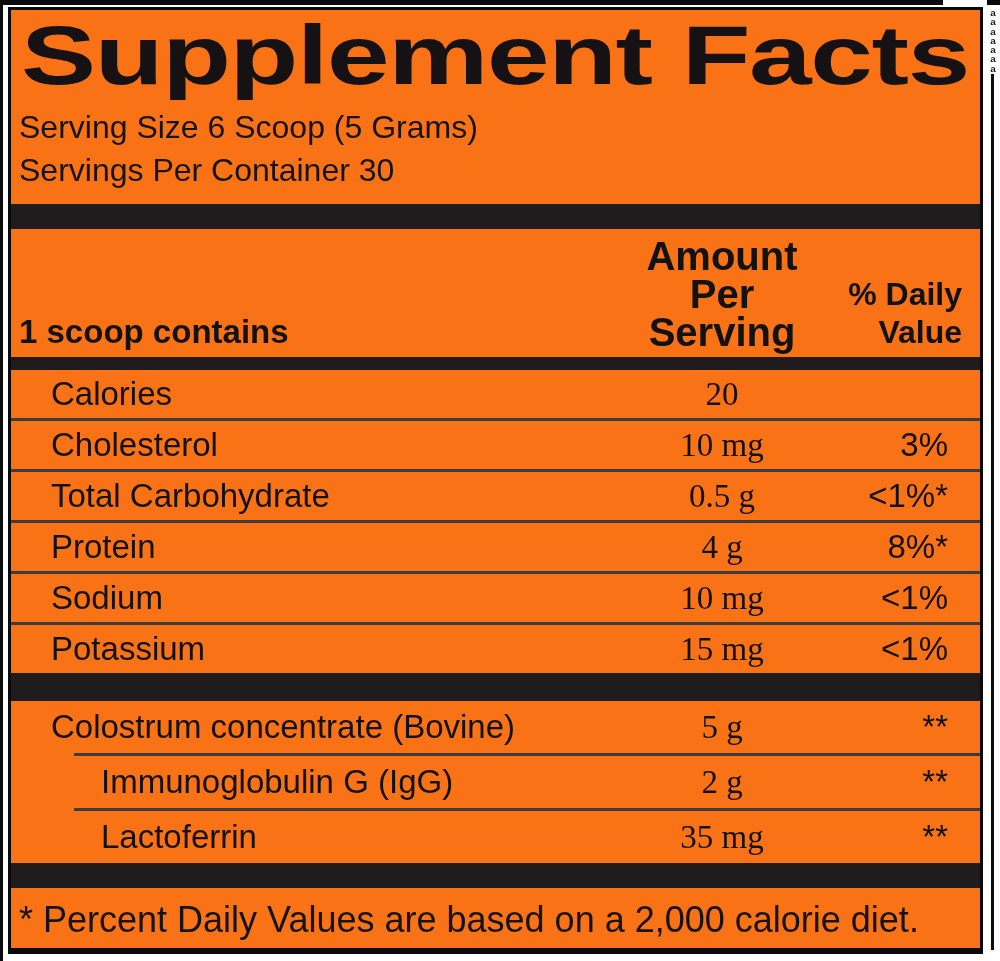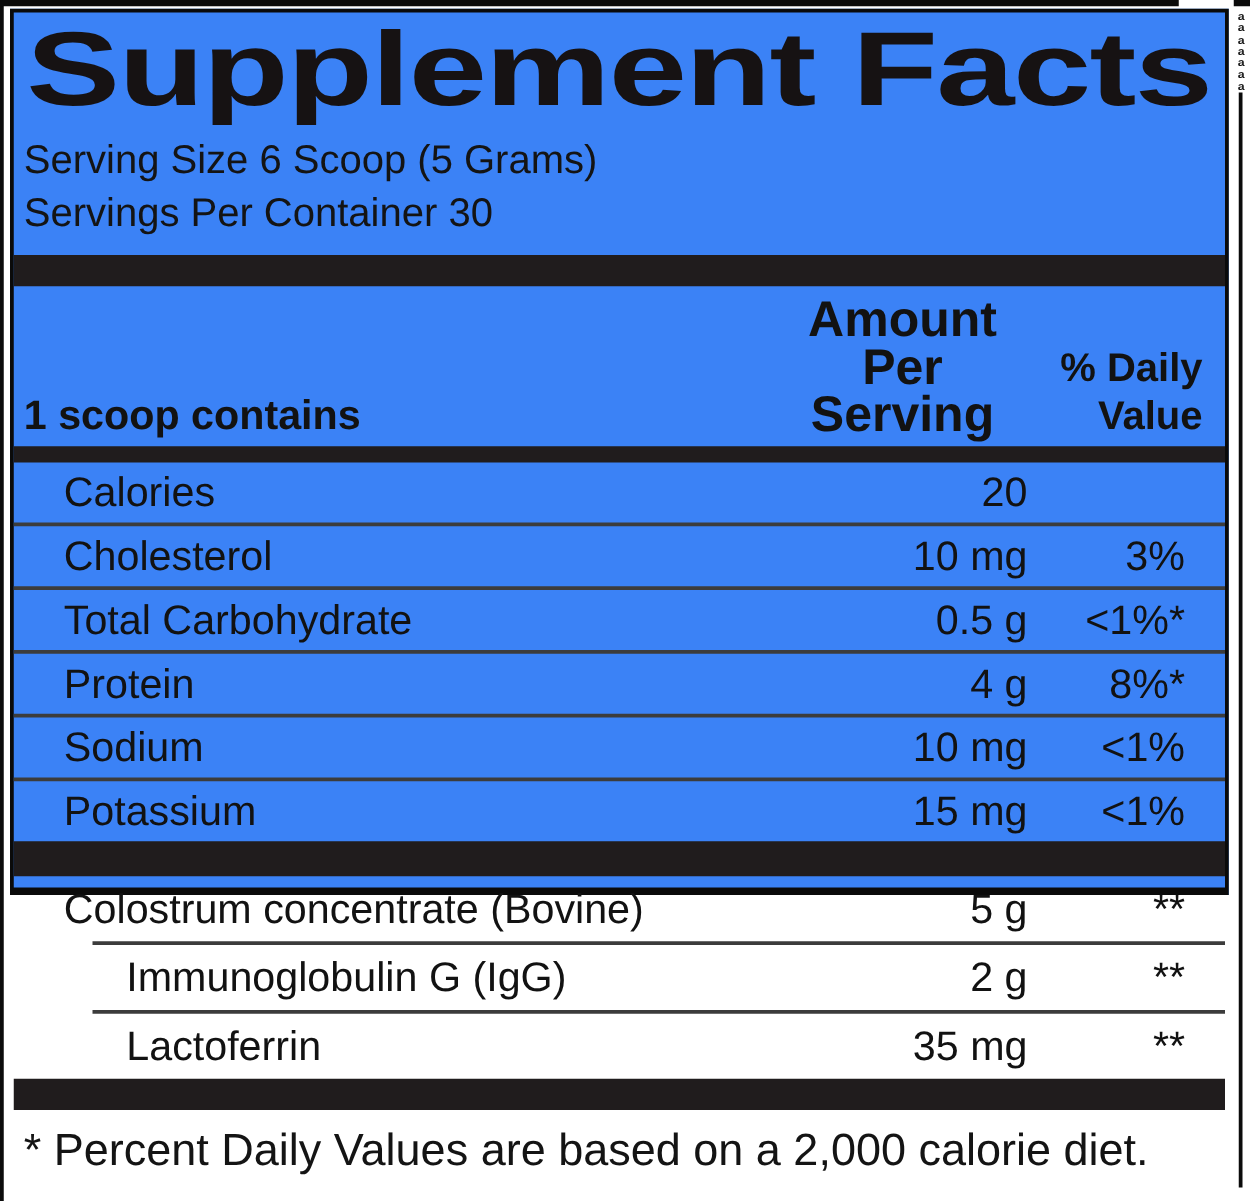--- a/index.html
+++ b/index.html
@@ -14,40 +14,40 @@
   .edge-top-right{position:absolute;left:987px;top:0;width:13px;height:5px;background:#0b0b0b;}
   .edge-right-line{position:absolute;left:991px;top:74px;width:3px;height:876px;background:#0b0b0b;}
   .version{position:absolute;left:949px;top:8px;font-size:21px;line-height:22px;color:#2e2e2e;letter-spacing:0.5px;}
   .reg-marks{
     position:absolute;left:988px;top:9px;width:10px;text-align:center;
     font-size:9px;line-height:9.3px;color:#1a1a1a;white-space:pre;font-weight:bold;
     transform:scaleX(1.1);
   }
   
   .label-box{
-    position:absolute;left:8px;top:7px;width:975px;height:709px;box-sizing:border-box;
-    border:3px solid #0a0a0a;border-bottom-width:6px;background:#3b82f6;padding:0 8px;
+    position:absolute;left:8px;top:7px;width:975px;height:947px;box-sizing:border-box;
+    border:3px solid #0a0a0a;border-bottom-width:6px;background:#f97316;padding:0 8px;
   }
   .title-svg{display:block;margin-top:8px;}
   .title-svg text{font-family:"Liberation Sans", sans-serif;font-weight:bold;fill:#161213;letter-spacing:-1px;}
   .serving-block{margin-top:6px;font-size:32px;line-height:43px;color:#141414;}
   .bar{background:#201c1d;margin:0 -8px;}
   .bar-1{height:25px;margin-top:12px;}
   .bar-medium{height:13px;}
   .bar-2{height:28px;}
   .bar-3{height:25px;}
   .grid3{display:grid;grid-template-columns:1fr 230px 150px;}
   .header-row{align-items:end;padding:8px 0 6px;}
   .h-left{font-size:33px;font-weight:bold;line-height:38px;}
   .h-amount{text-align:center;padding-left:30px;font-size:40px;font-weight:bold;line-height:38px;}
   .h-dv{text-align:right;padding-right:10px;font-size:32px;font-weight:bold;line-height:38px;}
   .row{height:48px;align-items:center;font-size:33px;margin-left:32px;}
   .row-ing{height:52px;}
   .c-name{text-align:left;white-space:nowrap;}
-  .c-amt{text-align:right;padding-left:30px;white-space:nowrap;}
+  .c-amt{text-align:center;padding-left:30px;white-space:nowrap;font-family:Liberation Serif, serif;}
   .c-dv{text-align:right;padding-right:24px;white-space:nowrap;}
   .sep{height:3px;background:#3c3c3c;margin:0 -8px;}
   .sep-indent{margin-left:55px;}
   .indent .c-name{padding-left:50px;}
   .footnotes{margin-top:12px;font-size:36px;line-height:40px;color:#141414;}
 </style>
 </head>
 <body>
 
 <div>

